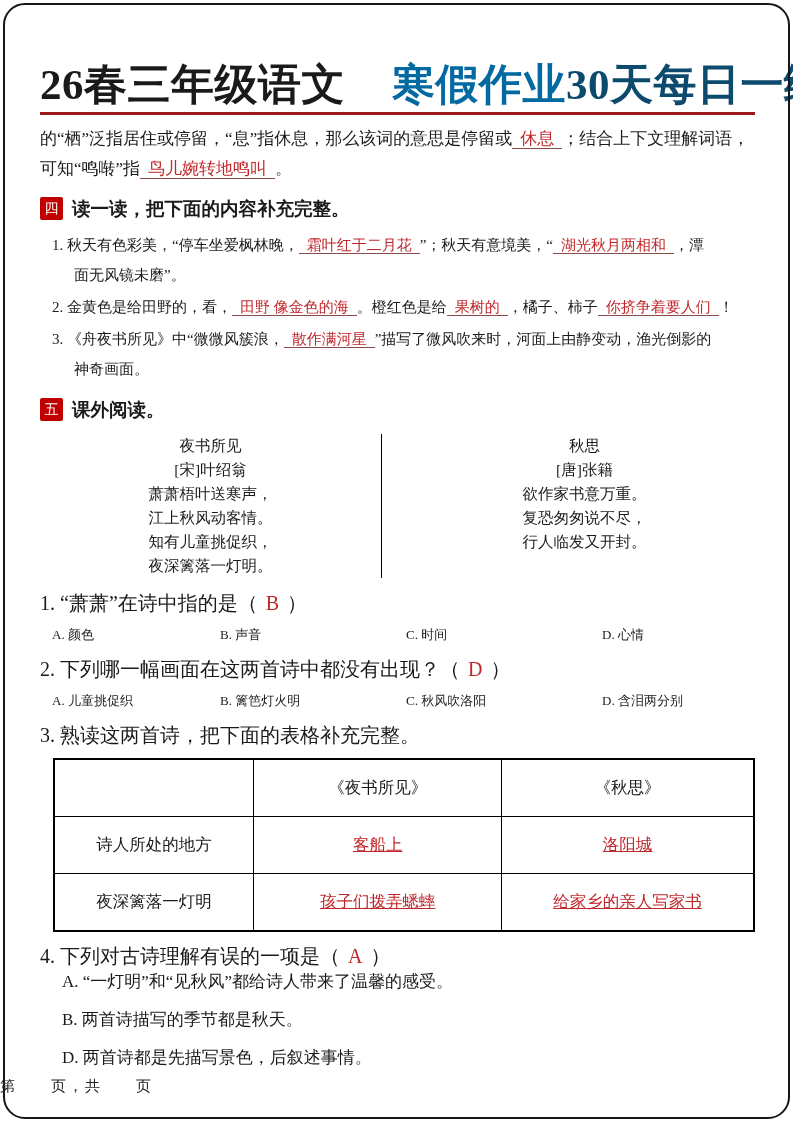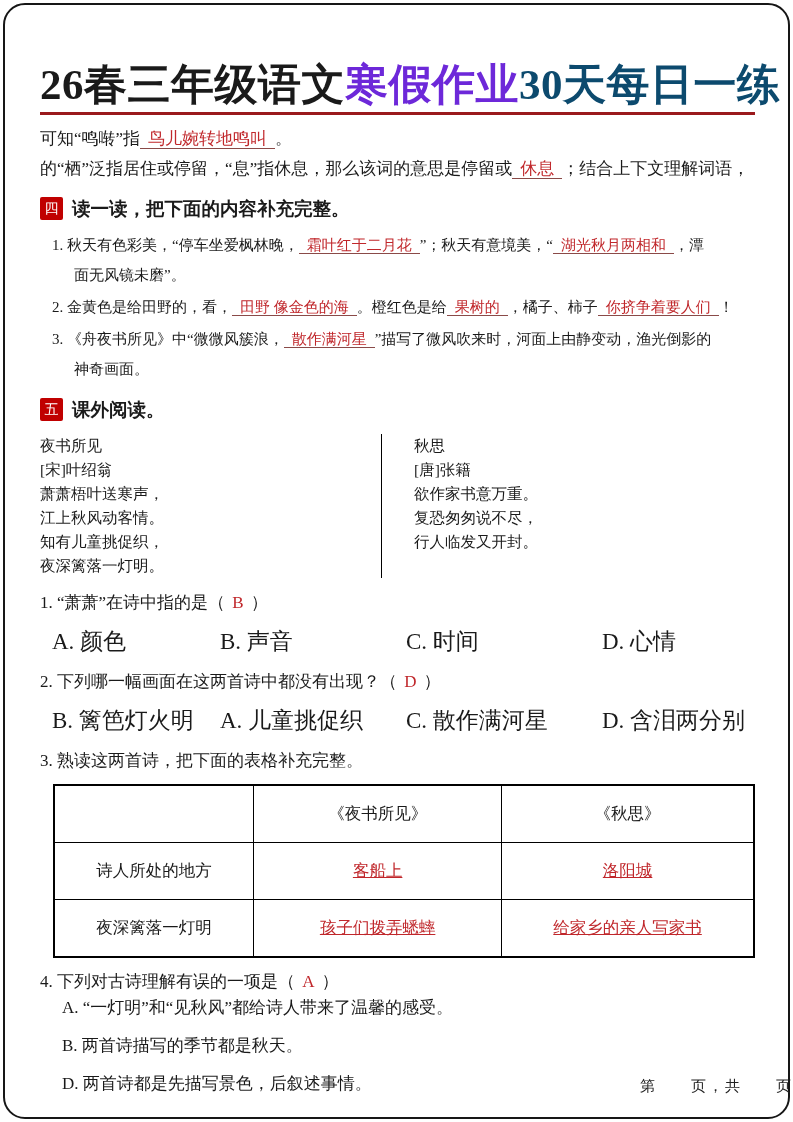--- a/index.html
+++ b/index.html
@@ -21,21 +21,21 @@
 
   .title {
     text-align:center;
     font-size:43px;
     font-weight:bold;
     margin:0;
     line-height:1.15;
     letter-spacing:0.5px;
     white-space:nowrap;
   }
-  .t-blue { color:#6d28d9; }
+  .t-blue { color:#0369a1;margin-left:47px; }
   .t-red  { color:#0c4a6e; }
   .title-rule {
     border:none;
     border-top:3.5px solid #9A191C;
     margin:3px 0 9px 0;
   }
 
   .para { font-size:17px; line-height:29.5px; }
   .ans  { color:#C0272B; border-bottom:1.6px solid #8a4a48; padding:0 8px; }
   .red  { color:#C0272B; padding:0 3px; }
@@ -52,29 +52,29 @@
     display:flex; align-items:center; justify-content:center;
     font-size:14px; font-weight:normal;
     border-radius:2px;
     font-family:"Liberation Serif",serif;
   }
 
   .item { font-size:15px; line-height:30px; margin:2px 12px; }
   .cont { padding-left:22px; }
 
   .poems { display:flex; margin:12px 0 10px 0; }
-  .poem  { flex:1; text-align:left; font-size:15.5px; line-height:24px; }
+  .poem  { flex:1; text-align:center; font-size:15.5px; line-height:24px; }
   .poem-right { border-left:1.2px solid #000;padding-left:32px; }
 
-  .q { font-size:17px; line-height:28px; margin-top:11px; }
+  .q { font-size:20px; line-height:28px; margin-top:11px; }
   .opts {
     display:grid;
     grid-template-columns:168px 186px 196px 1fr;
     padding-left:12px;
-    font-size:23px;
+    font-size:13px;
     margin:9px 0 11px 0;
   }
 
   .ptable {
     border-collapse:collapse;
     margin:9px 0 10px 13px;
     font-size:16.5px;
     border:2.5px solid #000;
   }
   .ptable td {
@@ -83,40 +83,40 @@
     text-align:center;
     padding:13px 6px;
   }
   .c1 { width:192px; } .c2 { width:242px; } .c3 { width:246px; }
   .red-cell { color:#C0272B;text-decoration:underline; }
 
   .q4opt { padding-left:22px; font-size:17px; margin-bottom:14px; line-height:24px; }
 
   .footer {
     position:absolute; bottom:26px; left:0; right:0;
-    text-align:right;
+    text-align:left;
     font-family:"Liberation Sans","DejaVu Sans",sans-serif;
     font-size:15px;
     letter-spacing:2px;
     color:#222;
   }
 </style>
 </head>
 <body>
 
 <div class="frame"></div>
 
 <div class="content">
 
   <h1 class="title"><span>26春三年级语文</span><span class="t-blue">寒假作业</span><span class="t-red">30天每日一练</span></h1>
   <hr class="title-rule">
 
   <div class="para">
+    <div><span>的“栖”泛指居住或停留，“息”指休息，那么该词的意思是停留或</span><span class="ans">休息</span><span>；结合上下文理解词语，</span></div>
     <div><span>可知“鸣啭”指</span><span class="ans">鸟儿婉转地鸣叫</span><span>。</span></div>
-    <div><span>的“栖”泛指居住或停留，“息”指休息，那么该词的意思是停留或</span><span class="ans">休息</span><span>；结合上下文理解词语，</span></div>
   </div>
 
   <div class="sec-header">
     <span class="sec-num">四</span>
     <span>读一读，把下面的内容补充完整。</span>
   </div>
 
   <div class="item">
     <div><span>1. 秋天有色彩美，“停车坐爱枫林晚，</span><span class="ans">霜叶红于二月花</span><span>”；秋天有意境美，“</span><span class="ans">湖光秋月两相和</span><span>，潭</span></div>
     <div class="cont"><span>面无风镜未磨”。</span></div>
@@ -155,23 +155,23 @@
   <div class="q"><span>1. “萧萧”在诗中指的是（ </span><span class="red">B</span><span> ）</span></div>
   <div class="opts">
     <span>A. 颜色</span>
     <span>B. 声音</span>
     <span>C. 时间</span>
     <span>D. 心情</span>
   </div>
 
   <div class="q"><span>2. 下列哪一幅画面在这两首诗中都没有出现？（ </span><span class="red">D</span><span> ）</span></div>
   <div class="opts">
+    <span>A. 儿童挑促织</span>
     <span>B. 篱笆灯火明</span>
-    <span>A. 儿童挑促织</span>
-    <span>C. 散作满河星</span>
+    <span>C. 秋风吹洛阳</span>
     <span>D. 含泪两分别</span>
   </div>
 
   <div class="q">3. 熟读这两首诗，把下面的表格补充完整。</div>
   <table class="ptable">
     <tbody>
       <tr>
         <td class="c1"></td>
         <td class="c2">《夜书所见》</td>
         <td class="c3">《秋思》</td>

